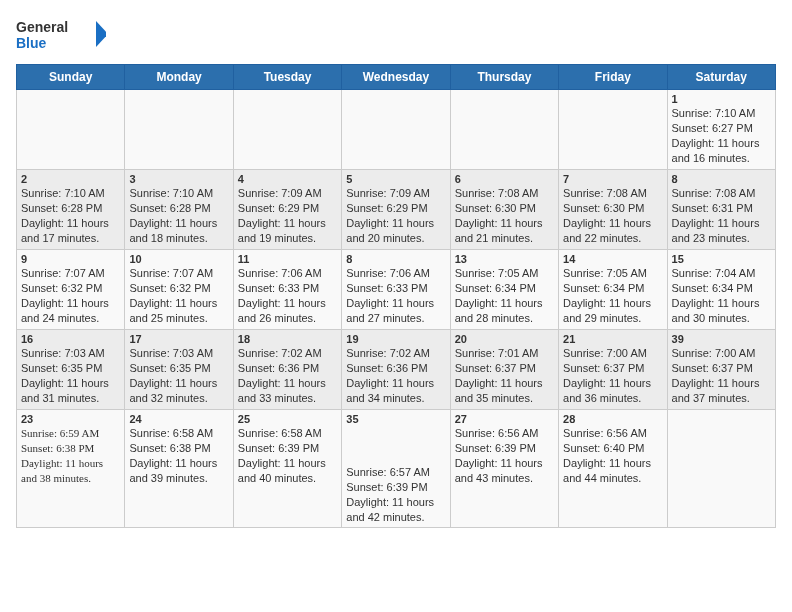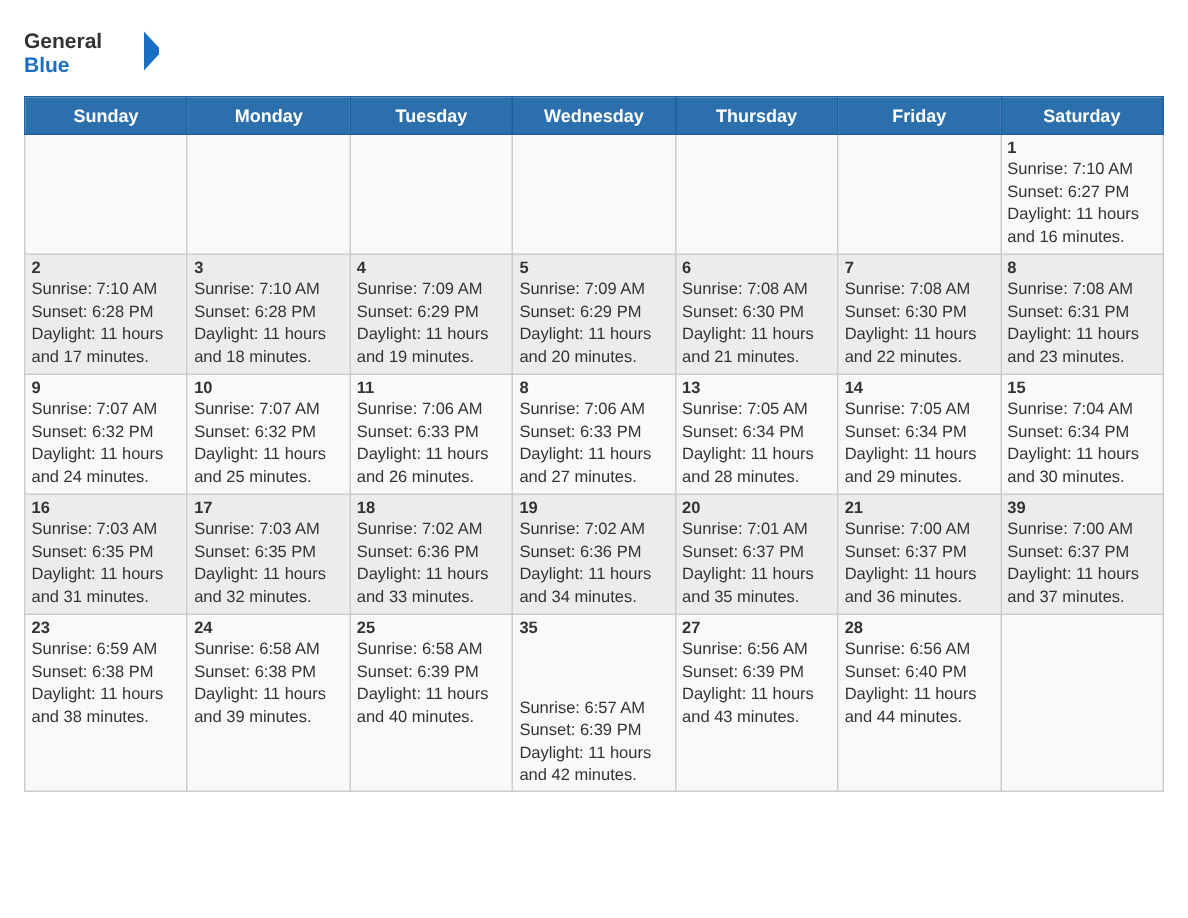--- a/index.html
+++ b/index.html
@@ -272,21 +272,21 @@
           <span class="day-number">39</span>
           <div class="day-info" style="white-space: pre-line;">Sunrise: 7:00 AM
 Sunset: 6:37 PM
 Daylight: 11 hours
 and 37 minutes.</div>
         </td>
       </tr>
       <tr>
         <td>
           <span class="day-number">23</span>
-          <div class="day-info" style="white-space: pre-line;">Sunrise: 6:59 AM
+          <div class="day-info" style="white-space: pre-line; font-family: Liberation Serif, serif;">Sunrise: 6:59 AM
 Sunset: 6:38 PM
 Daylight: 11 hours
 and 38 minutes.</div>
         </td>
         <td>
           <span class="day-number">24</span>
           <div class="day-info" style="white-space: pre-line;">Sunrise: 6:58 AM
 Sunset: 6:38 PM
 Daylight: 11 hours
 and 39 minutes.</div>

